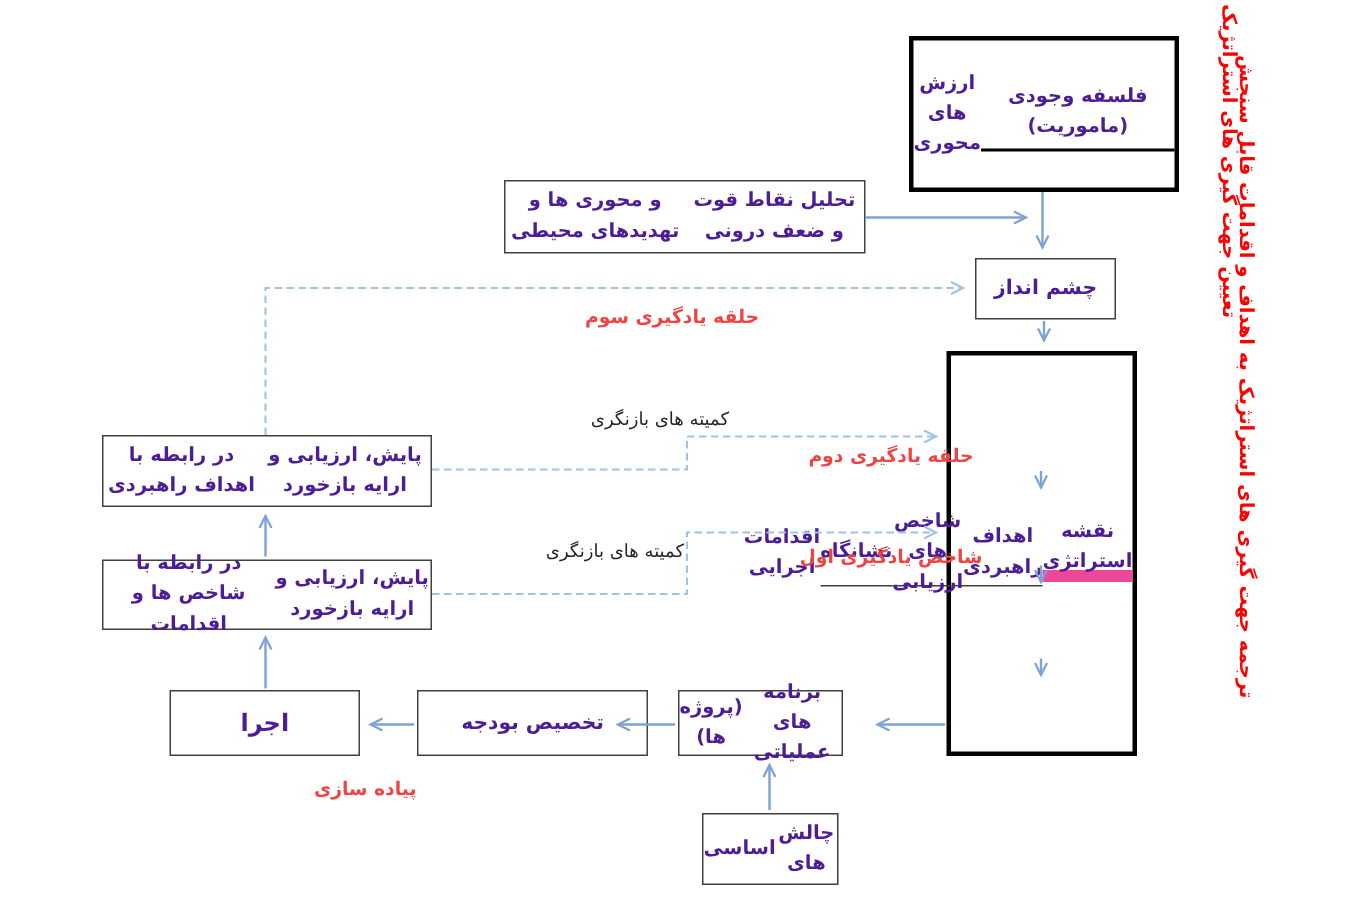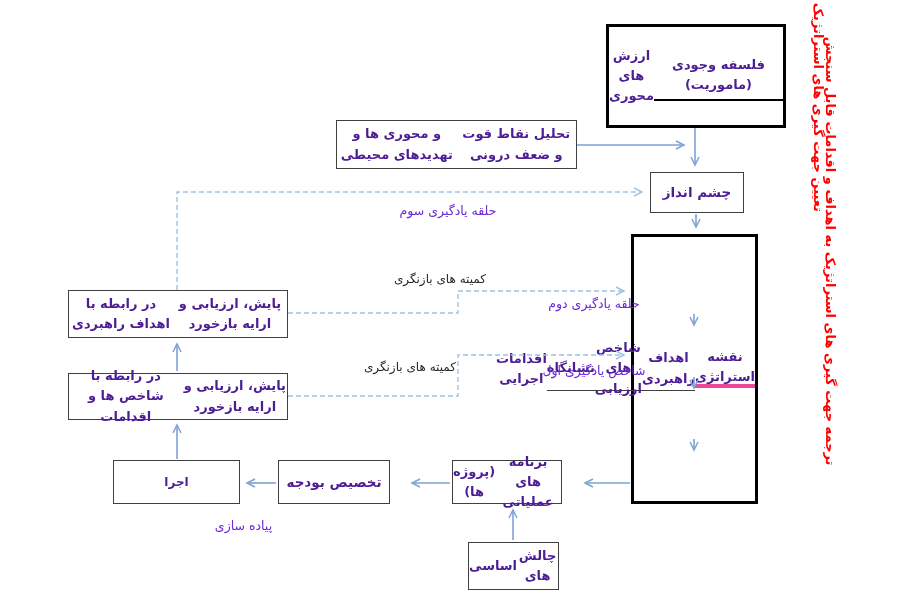--- a/index.html
+++ b/index.html
@@ -16,29 +16,29 @@
   .box.thick{border:3px solid #000;}
   .box .ln{display:block;}
   
   #mission-box{padding:0;}
   #mission-box .sect{width:100%;box-sizing:border-box;display:flex;flex-direction:column;align-items:center;justify-content:center;}
   #mission-box .sect.top{height:50px;border-bottom:2px solid #000;}
   #mission-box .sect.bottom{flex:1;}
   
   #strategy-map{padding:0;justify-content:flex-start;}
   #strategy-map .row{width:100%;box-sizing:border-box;display:flex;align-items:center;justify-content:center;}
-  #strategy-map .row.title{height:37px;border-bottom:4px solid #ec4899;}
+  #strategy-map .row.title{height:37px;border-bottom:8px solid #ec4899;}
   #strategy-map .row.sec{height:43px;border-bottom:1px solid #404040;}
   #strategy-map .row.gap{height:18px;border-bottom:1px solid #404040;}
   #strategy-map .row.last{flex:1;border-bottom:none;}
   .floating-label{
     position:absolute;text-align:right;z-index:4;font-size:12px;color:#262626;font-weight:400;
   }
   .red-label{
-    position:absolute;text-align:center;z-index:4;color:#6d28d9;font-weight:normal;font-size:12.5px;
+    position:absolute;text-align:center;z-index:4;color:#ef4444;font-weight:bold;font-size:12.5px;
   }
   .side-label{
     position:absolute;z-index:4;color:#ff0000;font-weight:bold;font-size:13px;text-align:center;
     transform:rotate(90deg);line-height:20px;white-space:nowrap;
   }
   #connector-layer{position:absolute;left:0;top:0;z-index:5;pointer-events:none;}
 </style>
 </head>
 <body>
 
@@ -106,24 +106,24 @@
 
   <div class="box" style="left:68px;top:290px;width:220px;height:48px;">
     <span class="ln">پایش، ارزیابی و ارایه بازخورد</span>
     <span class="ln">در رابطه با اهداف راهبردی</span>
   </div>
   <div class="box" style="left:68px;top:373px;width:220px;height:47px;">
     <span class="ln">پایش، ارزیابی و ارایه بازخورد</span>
     <span class="ln">در رابطه با شاخص ها و اقدامات</span>
   </div>
 
-  <div class="box" style="left:113px;top:460px;width:127px;height:44px;font-size:12px;">
+  <div class="box" style="left:113px;top:460px;width:127px;height:44px;font-size:16px;">
     <span class="ln">اجرا</span>
   </div>
-  <div class="box" style="left:278px;top:460px;width:112px;height:44px;font-size:13.5px;">
+  <div class="box" style="left:278px;top:460px;width:154px;height:44px;font-size:13.5px;">
     <span class="ln">تخصیص بودجه</span>
   </div>
   <div class="box" style="left:452px;top:460px;width:110px;height:44px;">
     <span class="ln">برنامه های عملیاتی</span>
     <span class="ln">(پروژه ها)</span>
   </div>
   <div class="box" style="left:468px;top:542px;width:91px;height:48px;">
     <span class="ln">چالش های</span>
     <span class="ln">اساسی</span>
   </div>

